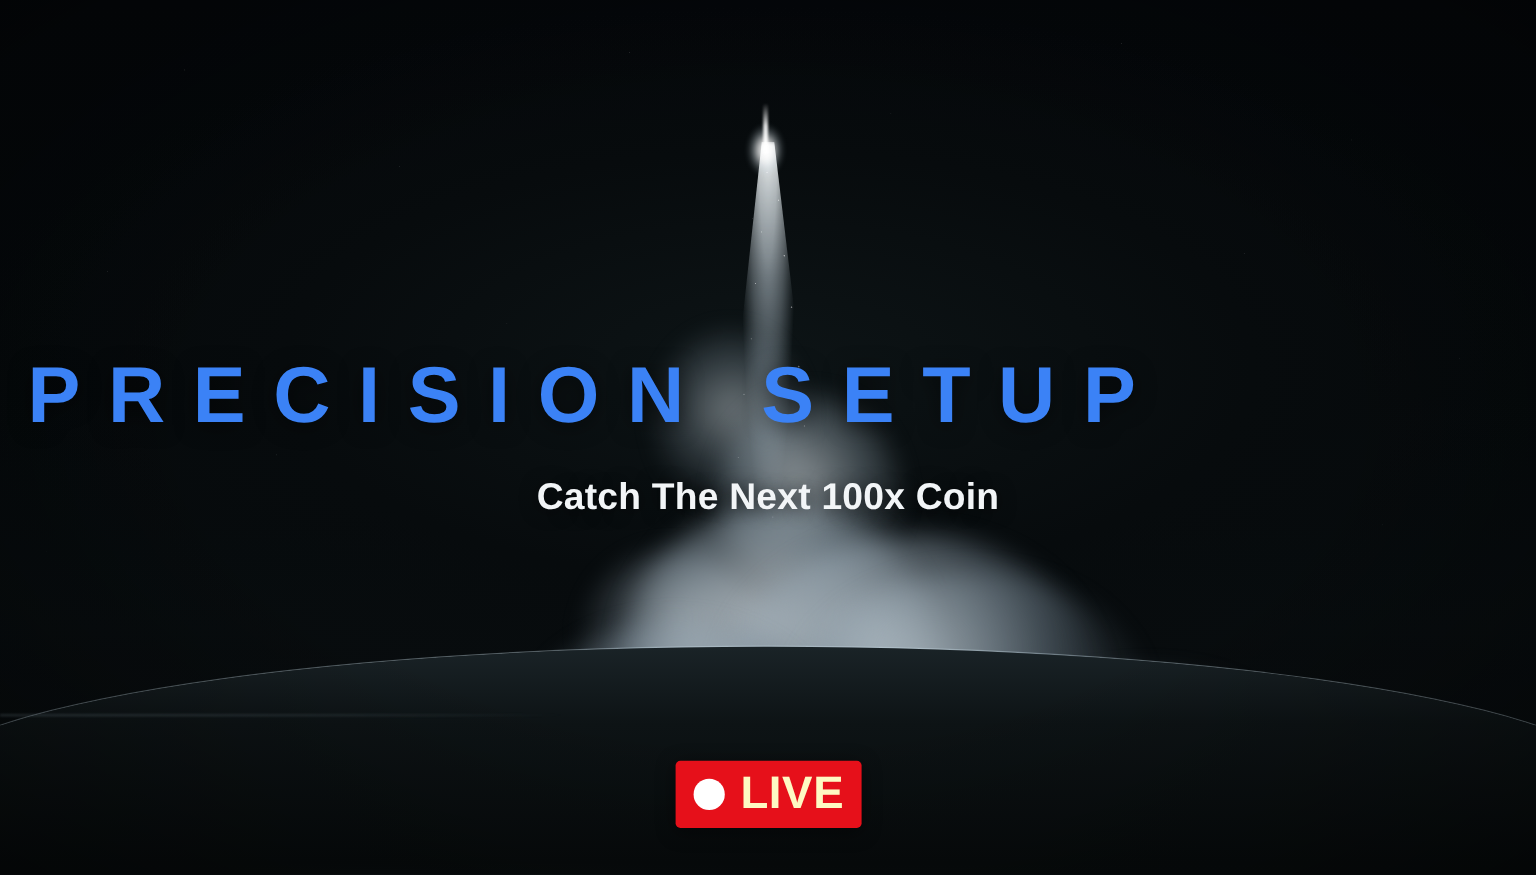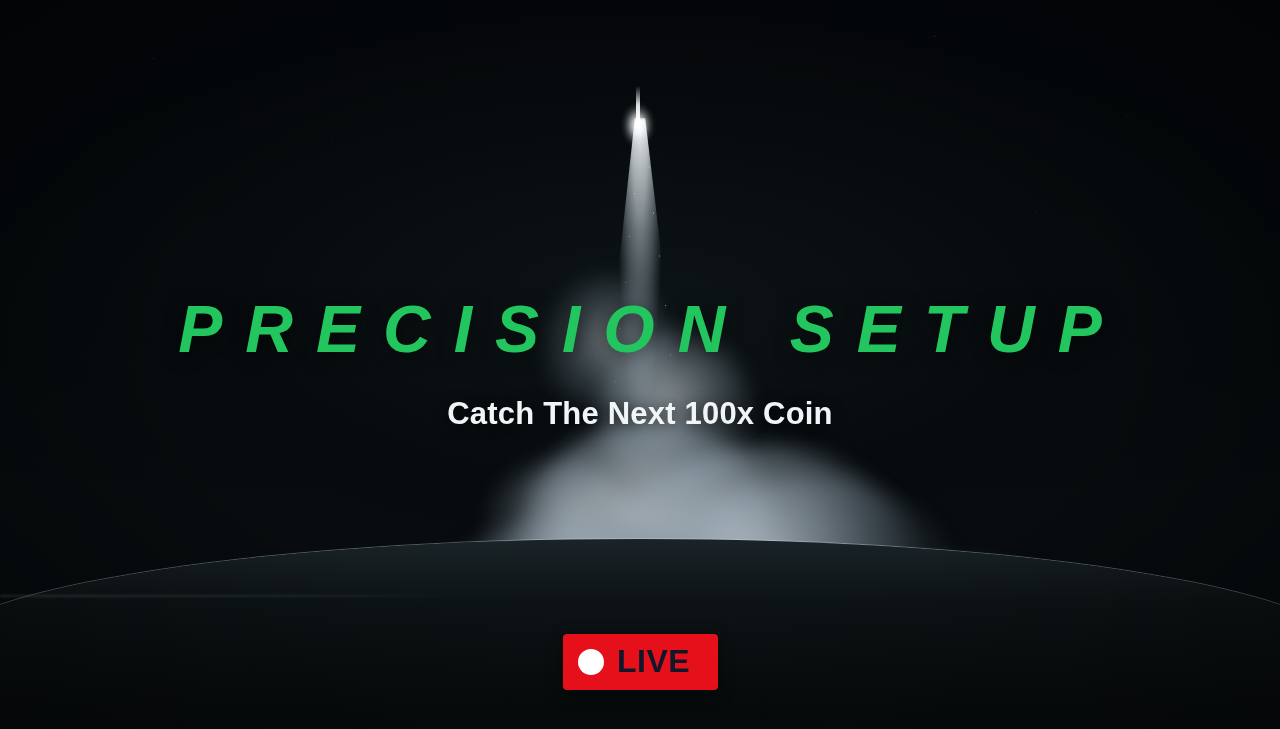--- a/index.html
+++ b/index.html
@@ -158,30 +158,29 @@
         background: radial-gradient(circle at 34% 28%, rgba(160,180,194,.26) 0%, rgba(96,114,128,.14) 46%, transparent 80%); }
   .s10 { left: 486px; top: 460px; width: 150px; height: 140px;
         background: radial-gradient(circle at 54% 40%, rgba(232,240,245,.50) 0%, rgba(160,178,192,.26) 42%, transparent 78%); }
 
   
   .headline {
     position: absolute;
     left: 0;
     right: 0;
     top: 296px;
-    text-align: center;
-    color: #22c55e;
+    text-align: left;
+    color: #3b82f6;
     font-size: 66px;
     font-weight: 700;
     line-height: 1;
     letter-spacing: 23px;
     text-indent: 23px;
     white-space: nowrap;
     text-shadow: 0 2px 18px rgba(0,0,0,.55);
-    font-style: italic;
   }
 
   .subhead {
     position: absolute;
     left: 0;
     right: 0;
     top: 397px;
     text-align: center;
     color: #f2f5f7;
     font-size: 31px;
@@ -208,22 +207,22 @@
     box-shadow: 0 3px 16px rgba(0,0,0,.45);
   }
   .live-dot {
     width: 26px;
     height: 26px;
     border-radius: 50%;
     background: #ffffff;
     flex: 0 0 auto;
   }
   .live-label {
-    color: #0f172a;
-    font-size: 32px;
+    color: #fef9c3;
+    font-size: 38px;
     font-weight: 700;
     letter-spacing: .5px;
     line-height: 1;
     padding-bottom: 3px;
   }
 
   
   .vignette {
     position: absolute;
     inset: 0;

